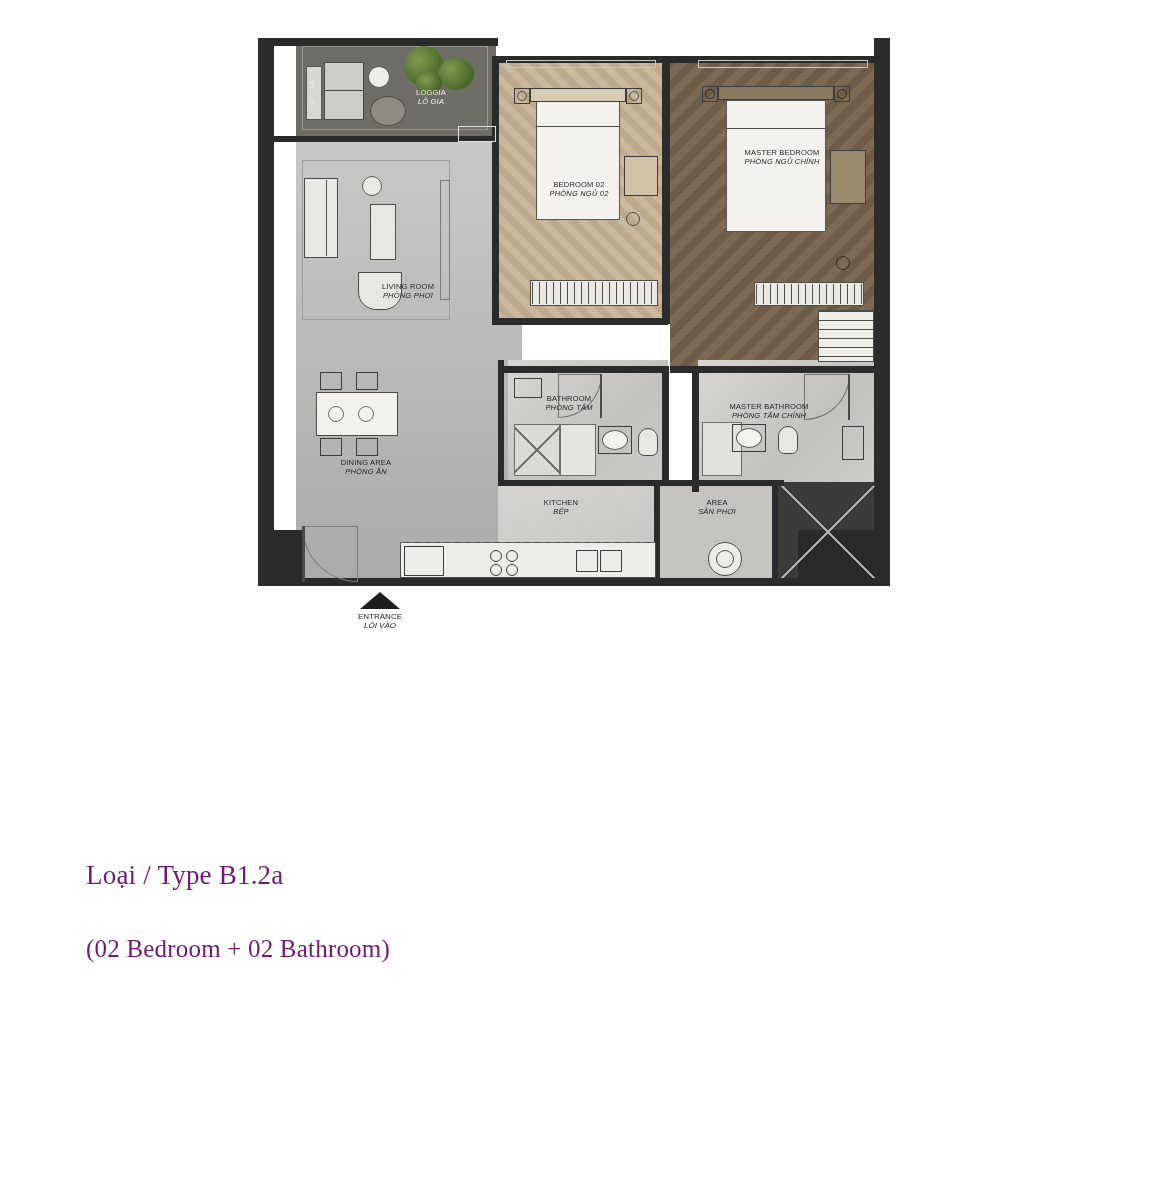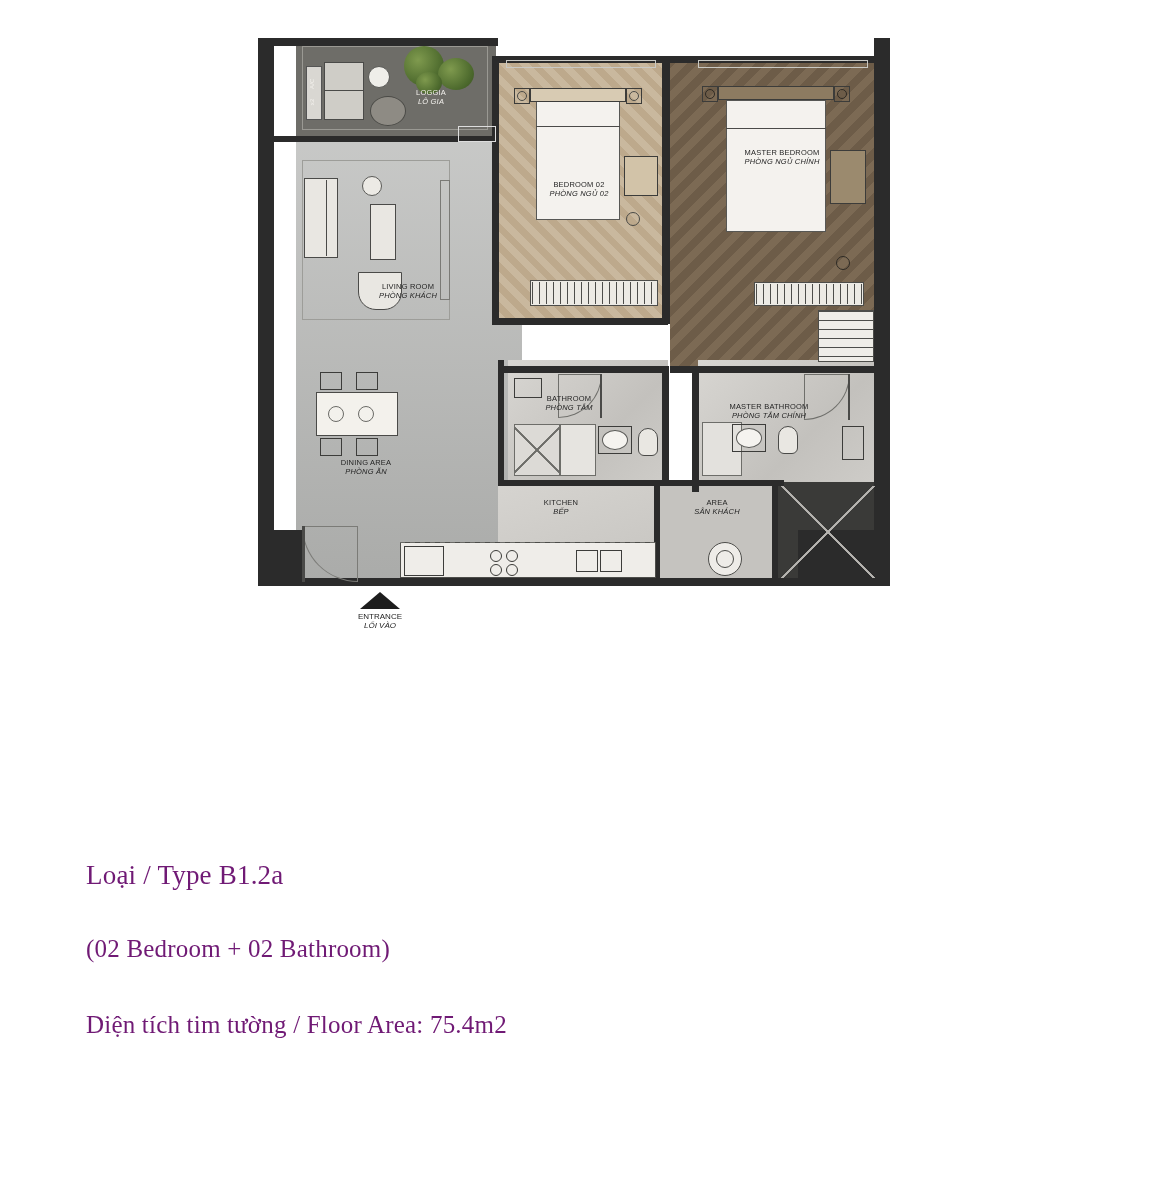--- a/index.html
+++ b/index.html
@@ -237,21 +237,21 @@
   <div class="thin" style="left:44px; top:130px; width:148px; height:160px; border-color:#9d9d99;"></div>
   <div class="filled" style="left:46px; top:148px; width:34px; height:80px;"></div>
   <div class="line" style="left:68px; top:150px; width:1px; height:76px;"></div>
   <div class="filled" style="left:112px; top:174px; width:26px; height:56px;"></div>
   <div class="filled" style="left:100px; top:242px; width:44px; height:38px; border-radius:0 0 18px 18px;"></div>
   <div class="circle" style="left:104px; top:146px; width:20px; height:20px; background:#eceae5; border:1px solid #5a5a57;"></div>
   <div class="thin" style="left:182px; top:150px; width:10px; height:120px; border-color:#7a7a76;"></div>
 
   <div class="room-label" style="left:100px; top:252px; width:100px;">
     <span class="en">LIVING ROOM</span>
-    <span class="vi">PHÒNG KHÁCH</span>
+    <span class="vi">PHÒNG PHƠI</span>
   </div>
 
   <div class="filled" style="left:58px; top:362px; width:82px; height:44px; background:#f3f1ec;"></div>
   <div class="circle" style="left:70px; top:376px; width:16px; height:16px; border:1px solid #6a6a66;"></div>
   <div class="circle" style="left:100px; top:376px; width:16px; height:16px; border:1px solid #6a6a66;"></div>
   <div class="thin-d" style="left:62px; top:342px; width:22px; height:18px;"></div>
   <div class="thin-d" style="left:98px; top:342px; width:22px; height:18px;"></div>
   <div class="thin-d" style="left:62px; top:408px; width:22px; height:18px;"></div>
   <div class="thin-d" style="left:98px; top:408px; width:22px; height:18px;"></div>
 
@@ -350,32 +350,31 @@
 
   <div class="room-label" style="left:268px; top:468px; width:70px;">
     <span class="en">KITCHEN</span>
     <span class="vi">BẾP</span>
   </div>
 
   <div class="circle" style="left:450px; top:512px; width:34px; height:34px; background:#eeece8; border:1px solid #4d4d4a;"></div>
   <div class="circle" style="left:458px; top:520px; width:18px; height:18px; border:1px solid #4d4d4a;"></div>
   <div class="room-label" style="left:422px; top:468px; width:74px;">
     <span class="en">AREA</span>
-    <span class="vi">SÂN KHÁCH</span>
+    <span class="vi">SÂN PHƠI</span>
   </div>
 
   <div class="fx" style="left:520px; top:456px; width:100px; height:92px;
               background: linear-gradient(45deg, transparent 49%, #b6b4b0 49.5%, #b6b4b0 50.5%, transparent 51%),
                           linear-gradient(-45deg, transparent 49%, #b6b4b0 49.5%, #b6b4b0 50.5%, transparent 51%);"></div>
 
 </div>
 
 <div id="entrance">
   <div class="arrow"></div>
   <span class="en">ENTRANCE</span>
   <span class="vi">LỐI VÀO</span>
 </div>
 
 <div id="caption">
   <p class="type-line">Loại / Type B1.2a</p>
   <p class="rooms-en">(02 Bedroom + 02 Bathroom)</p>
-  <p class="area-line">Diện tích tim tường / Floor Area: 75.4m2</p>
 </div>
 
 </body></html>

